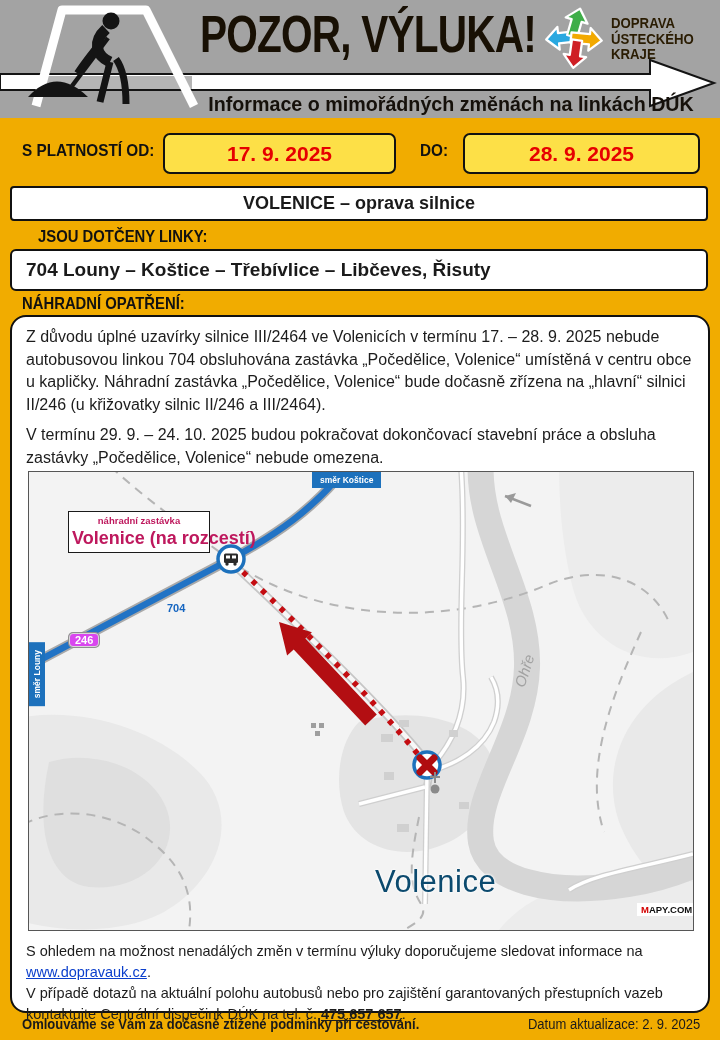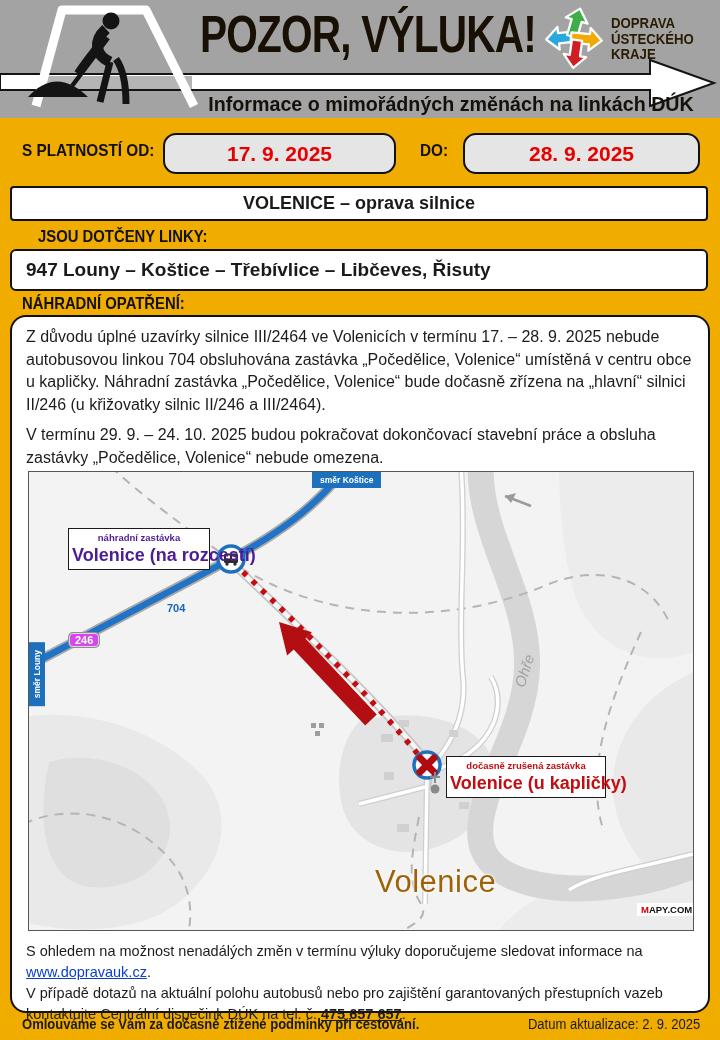--- a/index.html
+++ b/index.html
@@ -16,22 +16,22 @@
   .logo-text{position:absolute;left:611px;top:15px;font-size:15px;line-height:15.5px;
         font-weight:bold;color:#2A1C02;transform:scaleX(.88);transform-origin:0 0;white-space:nowrap;}
   .logo-text span{display:block;}
   .subtitle{position:absolute;right:26px;top:92px;font-size:20.5px;font-weight:bold;color:#15100a;
         white-space:nowrap;transform:scaleX(.96);transform-origin:100% 0;}
   
   .lbl{position:absolute;font-weight:bold;color:#111;white-space:nowrap;}
   .cx{display:inline-block;transform:scaleX(.9);transform-origin:0 50%;}
   .validity-from-label{left:22px;top:141px;font-size:17px;text-decoration:underline;}
   .validity-to-label{left:420px;top:141px;font-size:17px;}
-  .date-box{position:absolute;top:133px;height:37px;background:#e5e5e5;border:2px solid #111;
-        border-radius:13px;text-align:center;line-height:37px;font-size:21px;font-weight:bold;color:#E60000;}
+  .date-box{position:absolute;top:133px;height:37px;background:#fde047;border:2px solid #111;
+        border-radius:7px;text-align:center;line-height:37px;font-size:21px;font-weight:bold;color:#E60000;}
   .date-from{left:163px;width:229px;}
   .date-to{left:463px;width:233px;}
   
   .event-box{position:absolute;left:10px;top:186px;width:694px;height:31px;background:#fff;
         border:2px solid #111;border-radius:4px;text-align:center;line-height:31px;
         font-size:18px;font-weight:bold;}
   .affected-label{left:22px;top:227px;font-size:16.5px;margin-left:16px;}
   .lines-box{position:absolute;left:10px;top:249px;width:680px;height:38px;background:#fff;
         border:2px solid #111;border-radius:6px;line-height:38px;font-size:19px;font-weight:bold;
         padding-left:14px;}
@@ -43,30 +43,30 @@
   .measures-text p{margin:0 0 8px 0;}
   
   .map{position:absolute;left:16px;top:154px;width:664px;height:458px;background:#f3f3f3;
         border:1.5px solid #565656;overflow:hidden;}
   .map-svg{position:absolute;left:0;top:0;width:664px;height:458px;}
   .map-lbl{position:absolute;white-space:nowrap;}
   .dir-box{background:#1d71bc;color:#fff;font-size:8.5px;font-weight:bold;padding:3px 8px;}
   .dir-top{left:283px;top:0;}
   .dir-left{left:0;top:170px;writing-mode:vertical-rl;transform:rotate(180deg);padding:8px 3px;}
   .stop-card{background:#fff;border:1.5px solid #1a1a1a;text-align:center;padding:3px 3px;line-height:1.25;}
-  .repl-card{left:39px;top:39px;width:134px;color:#4c1d95;margin-top:17px;}
+  .repl-card{left:39px;top:39px;width:134px;color:#be185d;}
   .cancel-card{left:417px;top:284px;width:152px;color:#C40D12;}
   .stop-card .l1{display:block;font-size:9.5px;font-weight:bold;}
   .stop-card .l2{display:block;font-size:18px;font-weight:bold;}
   .route-num{left:138px;top:130px;color:#1565C0;font-size:11px;font-weight:bold;}
   .road-shield{left:40px;top:161px;background:#d946ef;color:#fff;font-size:11px;font-weight:bold;
         padding:0 5px;border:1.5px solid #d8d8d8;border-radius:4px;box-shadow:0 0 0 1px #8f8f8f;}
   .river-lbl{left:482px;top:212px;color:#a2a2a2;font-size:15px;font-style:italic;
         transform:rotate(-72deg);transform-origin:0 0;}
-  .town-lbl{left:346px;top:392px;color:#a16207;font-size:31px;letter-spacing:.5px;
+  .town-lbl{left:346px;top:392px;color:#0c4a6e;font-size:31px;letter-spacing:.5px;
         text-shadow:0 0 3px #fff,0 0 3px #fff;}
   .map-attribution{left:608px;top:431px;background:#fff;color:#111;font-size:9.5px;font-weight:bold;
         padding:1px 4px;display:block;}
   .map-attribution::first-letter{color:#d40000;}
   
   .notes{position:absolute;left:14px;top:624px;width:670px;font-size:14.5px;line-height:21px;color:#1c1c1c;}
   .notes a{color:#0B3FCC;text-decoration:underline;}
   .phone{font-weight:bold;text-decoration:underline;}
   
   .footer-apology{position:absolute;left:22px;top:1016px;font-size:14px;font-weight:bold;
@@ -118,21 +118,21 @@
   </div>
 
   <div class="lbl validity-from-label"><span class="cx">S PLATNOSTÍ OD:</span></div>
   <div class="date-box date-from">17. 9. 2025</div>
   <div class="lbl validity-to-label"><span class="cx">DO:</span></div>
   <div class="date-box date-to">28. 9. 2025</div>
 
   <div class="event-box">VOLENICE – oprava silnice</div>
 
   <div class="lbl affected-label"><span class="cx">JSOU DOTČENY LINKY:</span></div>
-  <div class="lines-box">947 Louny – Koštice – Třebívlice – Libčeves, Řisuty</div>
+  <div class="lines-box">704 Louny – Koštice – Třebívlice – Libčeves, Řisuty</div>
 
   <div class="lbl measures-label"><span class="cx">NÁHRADNÍ OPATŘENÍ:</span></div>
 
   <div class="main-box">
 
     <div class="measures-text">
       <p>Z důvodu úplné uzavírky silnice III/2464 ve Volenicích v termínu 17. – 28. 9. 2025 nebude autobusovou linkou 704 obsluhována zastávka „Počedělice, Volenice“ umístěná v centru obce u kapličky. Náhradní zastávka „Počedělice, Volenice“ bude dočasně zřízena na „hlavní“ silnici II/246 (u křižovatky silnic II/246 a III/2464).</p>
       <p>V termínu 29. 9. – 24. 10. 2025 budou pokračovat dokončovací stavební práce a obsluha zastávky „Počedělice, Volenice“ nebude omezena.</p>
     </div>
 
@@ -219,24 +219,20 @@
       </svg>
 
       <div class="map-lbl dir-box dir-top">směr Koštice</div>
       <div class="map-lbl dir-box dir-left">směr Louny</div>
 
       <div class="map-lbl stop-card repl-card">
         <span class="l1">náhradní zastávka</span>
         <span class="l2">Volenice (na rozcestí)</span>
       </div>
 
-      <div class="map-lbl stop-card cancel-card">
-        <span class="l1">dočasně zrušená zastávka</span>
-        <span class="l2">Volenice (u kapličky)</span>
-      </div>
 
       <div class="map-lbl route-num">704</div>
       <div class="map-lbl road-shield">246</div>
       <div class="map-lbl river-lbl">Ohře</div>
       <div class="map-lbl town-lbl">Volenice</div>
       <span class="map-lbl map-attribution">MAPY.COM</span>
     </div>
 
     <div class="notes">
       <span>S ohledem na možnost nenadálých změn v termínu výluky doporučujeme sledovat informace na </span><a href="#">www.dopravauk.cz</a><span>.</span><br>

